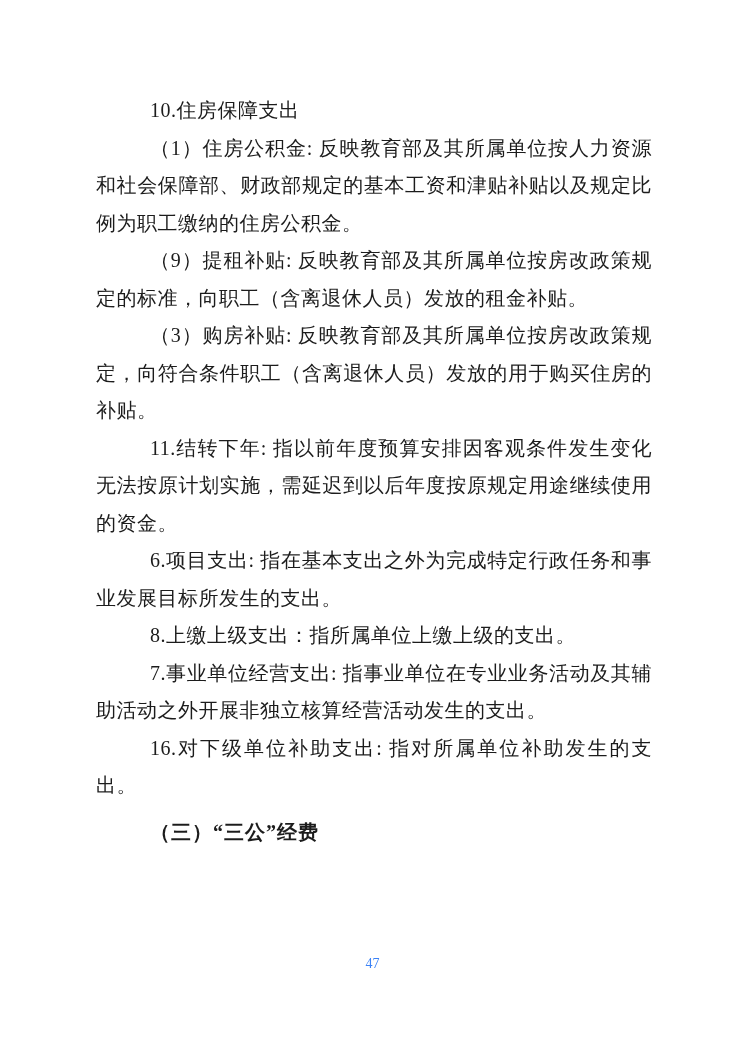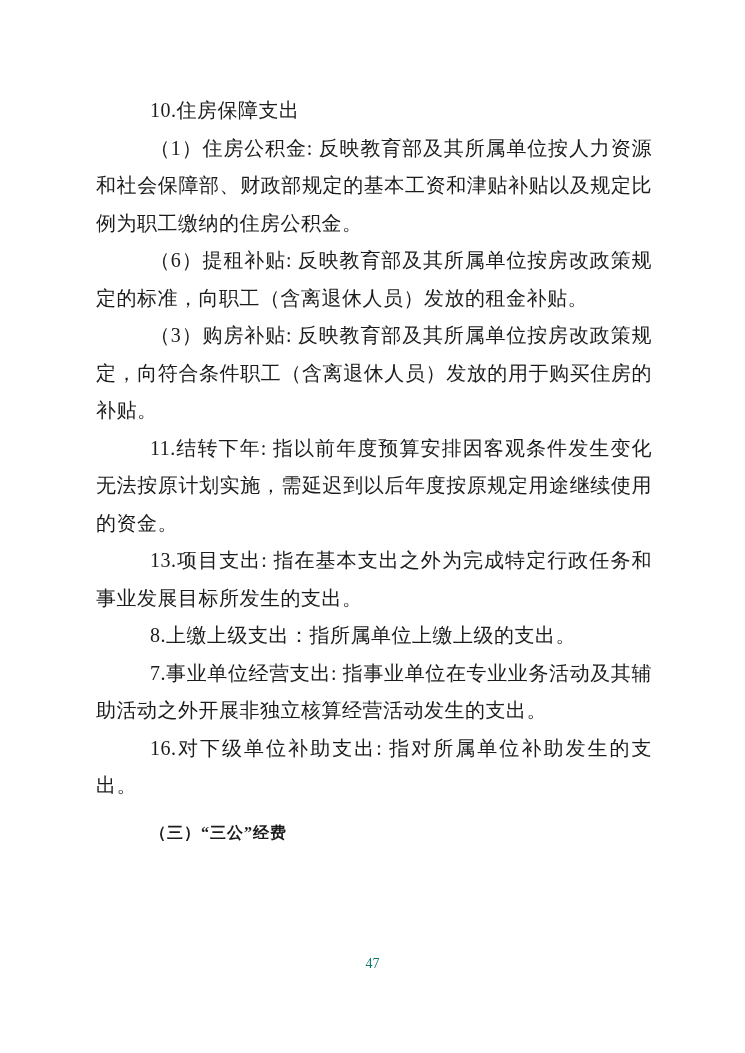--- a/index.html
+++ b/index.html
@@ -29,21 +29,21 @@
   .para {
     font-size: 20px;
     line-height: 37.5px;
     text-align: justify;
     text-justify: inter-character;
     text-indent: 54px;
     letter-spacing: 0.5px;
   }
 
   .section-heading {
-    font-size: 16px;
+    font-size: 20px;
     line-height: 37.5px;
     font-weight: bold;
     text-indent: 54px;
     letter-spacing: 1px;
     margin-top: 9px;
     margin-bottom: 9px;
   }
 
   .footer {
     position: absolute;
@@ -51,34 +51,34 @@
     left: 0;
     width: 745px;
     text-align: center;
   }
 
   .page-number {
     display: inline-block;
     font-size: 14px;
     line-height: 18px;
     margin-bottom: 80px;
-    color: #0f766e;
+    color: #3b82f6;
   }
 </style>
 </head>
 <body>
 
 <div class="page">
   <div class="content">
     <p class="para">10.住房保障支出</p>
     <p class="para">（1）住房公积金: 反映教育部及其所属单位按人力资源和社会保障部、财政部规定的基本工资和津贴补贴以及规定比例为职工缴纳的住房公积金。</p>
-    <p class="para">（6）提租补贴: 反映教育部及其所属单位按房改政策规定的标准，向职工（含离退休人员）发放的租金补贴。</p>
+    <p class="para">（9）提租补贴: 反映教育部及其所属单位按房改政策规定的标准，向职工（含离退休人员）发放的租金补贴。</p>
     <p class="para">（3）购房补贴: 反映教育部及其所属单位按房改政策规定，向符合条件职工（含离退休人员）发放的用于购买住房的补贴。</p>
     <p class="para">11.结转下年: 指以前年度预算安排因客观条件发生变化无法按原计划实施，需延迟到以后年度按原规定用途继续使用的资金。</p>
-    <p class="para">13.项目支出: 指在基本支出之外为完成特定行政任务和事业发展目标所发生的支出。</p>
+    <p class="para">6.项目支出: 指在基本支出之外为完成特定行政任务和事业发展目标所发生的支出。</p>
     <p class="para">8.上缴上级支出：指所属单位上缴上级的支出。</p>
     <p class="para">7.事业单位经营支出: 指事业单位在专业业务活动及其辅助活动之外开展非独立核算经营活动发生的支出。</p>
     <p class="para">16.对下级单位补助支出: 指对所属单位补助发生的支出。</p>
     <h3 class="section-heading">（三）“三公”经费</h3>
   </div>
   <div class="footer">
     <span class="page-number">47</span>
   </div>
 </div>
 

